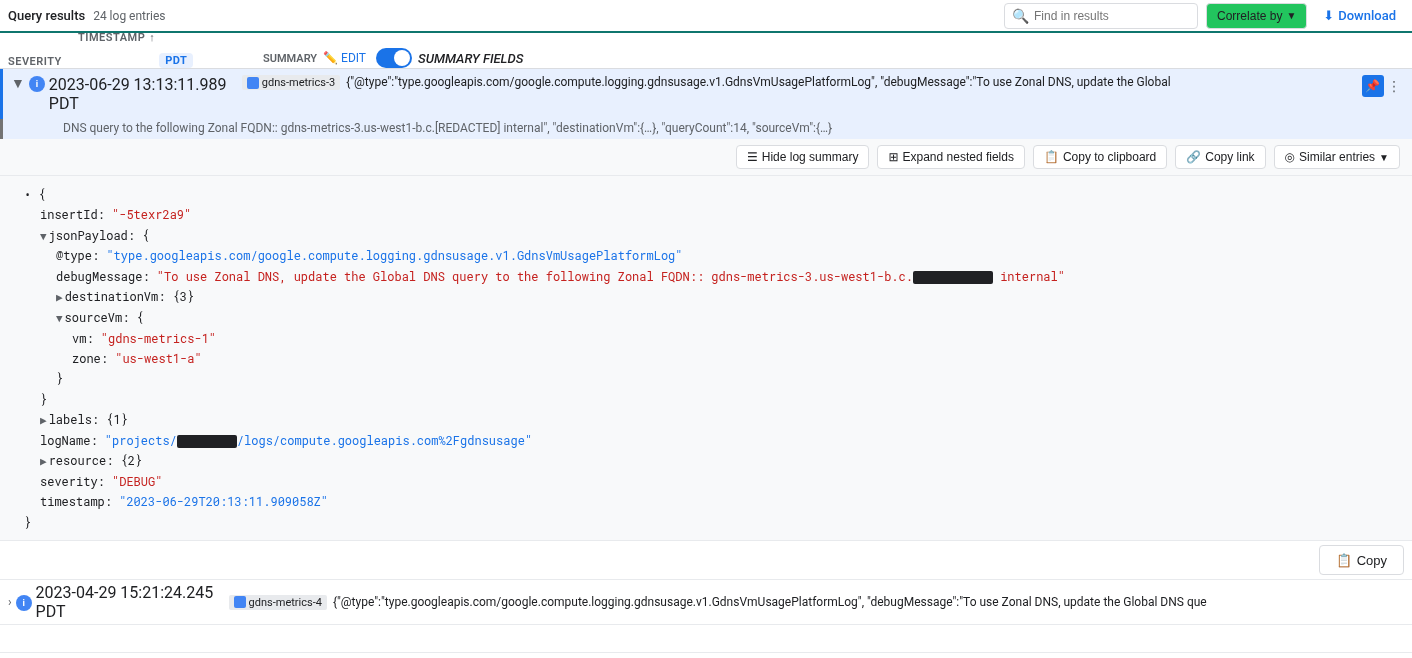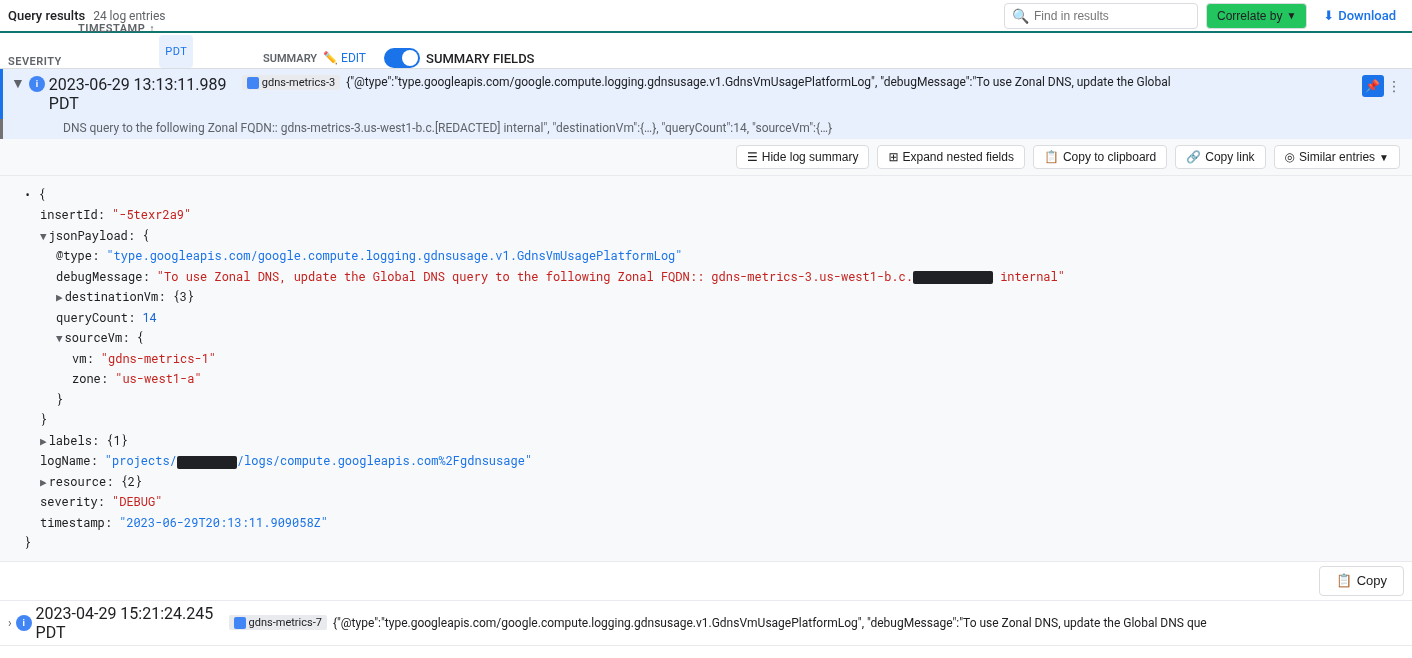--- a/index.html
+++ b/index.html
@@ -96,43 +96,44 @@
       display: flex;
       align-items: center;
       gap: 2px;
     }
     .severity-col { width: 70px; }
     .timestamp-col { width: 185px; display: flex; align-items: center; gap: 4px; }
     .pdt-badge {
       background: #e8f0fe;
       color: #1a73e8;
       border-radius: 4px;
-      padding: 10px 6px;
+      padding: 1px 6px;
       font-size: 11px;
-      font-weight: 400;
+      font-weight: 700;
       cursor: pointer;
       margin-top: 47px;
     }
     .summary-col { display: flex; align-items: center; gap: 6px; font-size: 11px; font-weight: 600; color: #5f6368; text-transform: uppercase; }
     .edit-btn {
       display: flex;
       align-items: center;
       gap: 3px;
       color: #1a73e8;
       font-size: 12px;
       cursor: pointer;
       font-weight: normal;
       text-transform: none;
       letter-spacing: 0;
     }
     .summary-fields-toggle {
       display: flex;
       align-items: center;
       gap: 6px;
-      margin-left: 12px;
+      margin-left: 4px;
+      font-style: italic;
     }
     .toggle-switch {
       width: 36px;
       height: 20px;
       background: #1a73e8;
       border-radius: 10px;
       position: relative;
       cursor: pointer;
     }
     .toggle-switch::after {
@@ -443,23 +444,20 @@
       <div class="json-indent-2">
         <span class="json-key">@type: </span><span class="json-link">"type.googleapis.com/google.compute.logging.gdnsusage.v1.GdnsVmUsagePlatformLog"</span>
       </div>
       <div class="json-indent-2">
         <span class="json-key">debugMessage: </span><span class="json-string">"To use Zonal DNS, update the Global DNS query to the following Zonal FQDN:: gdns-metrics-3.us-west1-b.c.<span class="redacted"></span> internal"</span>
       </div>
       <div class="json-indent-2">
         <span class="expand-arrow">▶</span><span class="json-key">destinationVm: {3}</span>
       </div>
       <div class="json-indent-2">
-        <span class="json-key">queryCount: </span><span class="json-number">14</span>
-      </div>
-      <div class="json-indent-2">
         <span class="expand-arrow">▼</span><span class="json-key">sourceVm: {</span>
       </div>
       <div class="json-indent-3">
         <span class="json-key">vm: </span><span class="json-string">"gdns-metrics-1"</span>
       </div>
       <div class="json-indent-3">
         <span class="json-key">zone: </span><span class="json-string">"us-west1-a"</span>
       </div>
       <div class="json-indent-2"><span class="json-key">}</span></div>
       <div class="json-indent-1"><span class="json-key">}</span></div>
@@ -489,21 +487,21 @@
     </button>
   </div>
 
   <div id="collapsed-entries-container">
       <div class="log-entry-row">
     <span class="chevron-right">›</span>
     <div class="severity-icon" style="margin-right:4px;">i</div>
     <span class="timestamp-cell">2023-04-29 15:21:24.245 PDT</span>
     <div class="source-tag">
       <span class="source-tag-icon"></span>
-      <span>gdns-metrics-7</span>
+      <span>gdns-metrics-4</span>
     </div>
     <span class="summary-text">{"@type":"type.googleapis.com/google.compute.logging.gdnsusage.v1.GdnsVmUsagePlatformLog", "debugMessage":"To use Zonal DNS, update the Global DNS que</span>
   </div>
       <div class="log-entry-row">
     
     
     
     
     
   </div>

